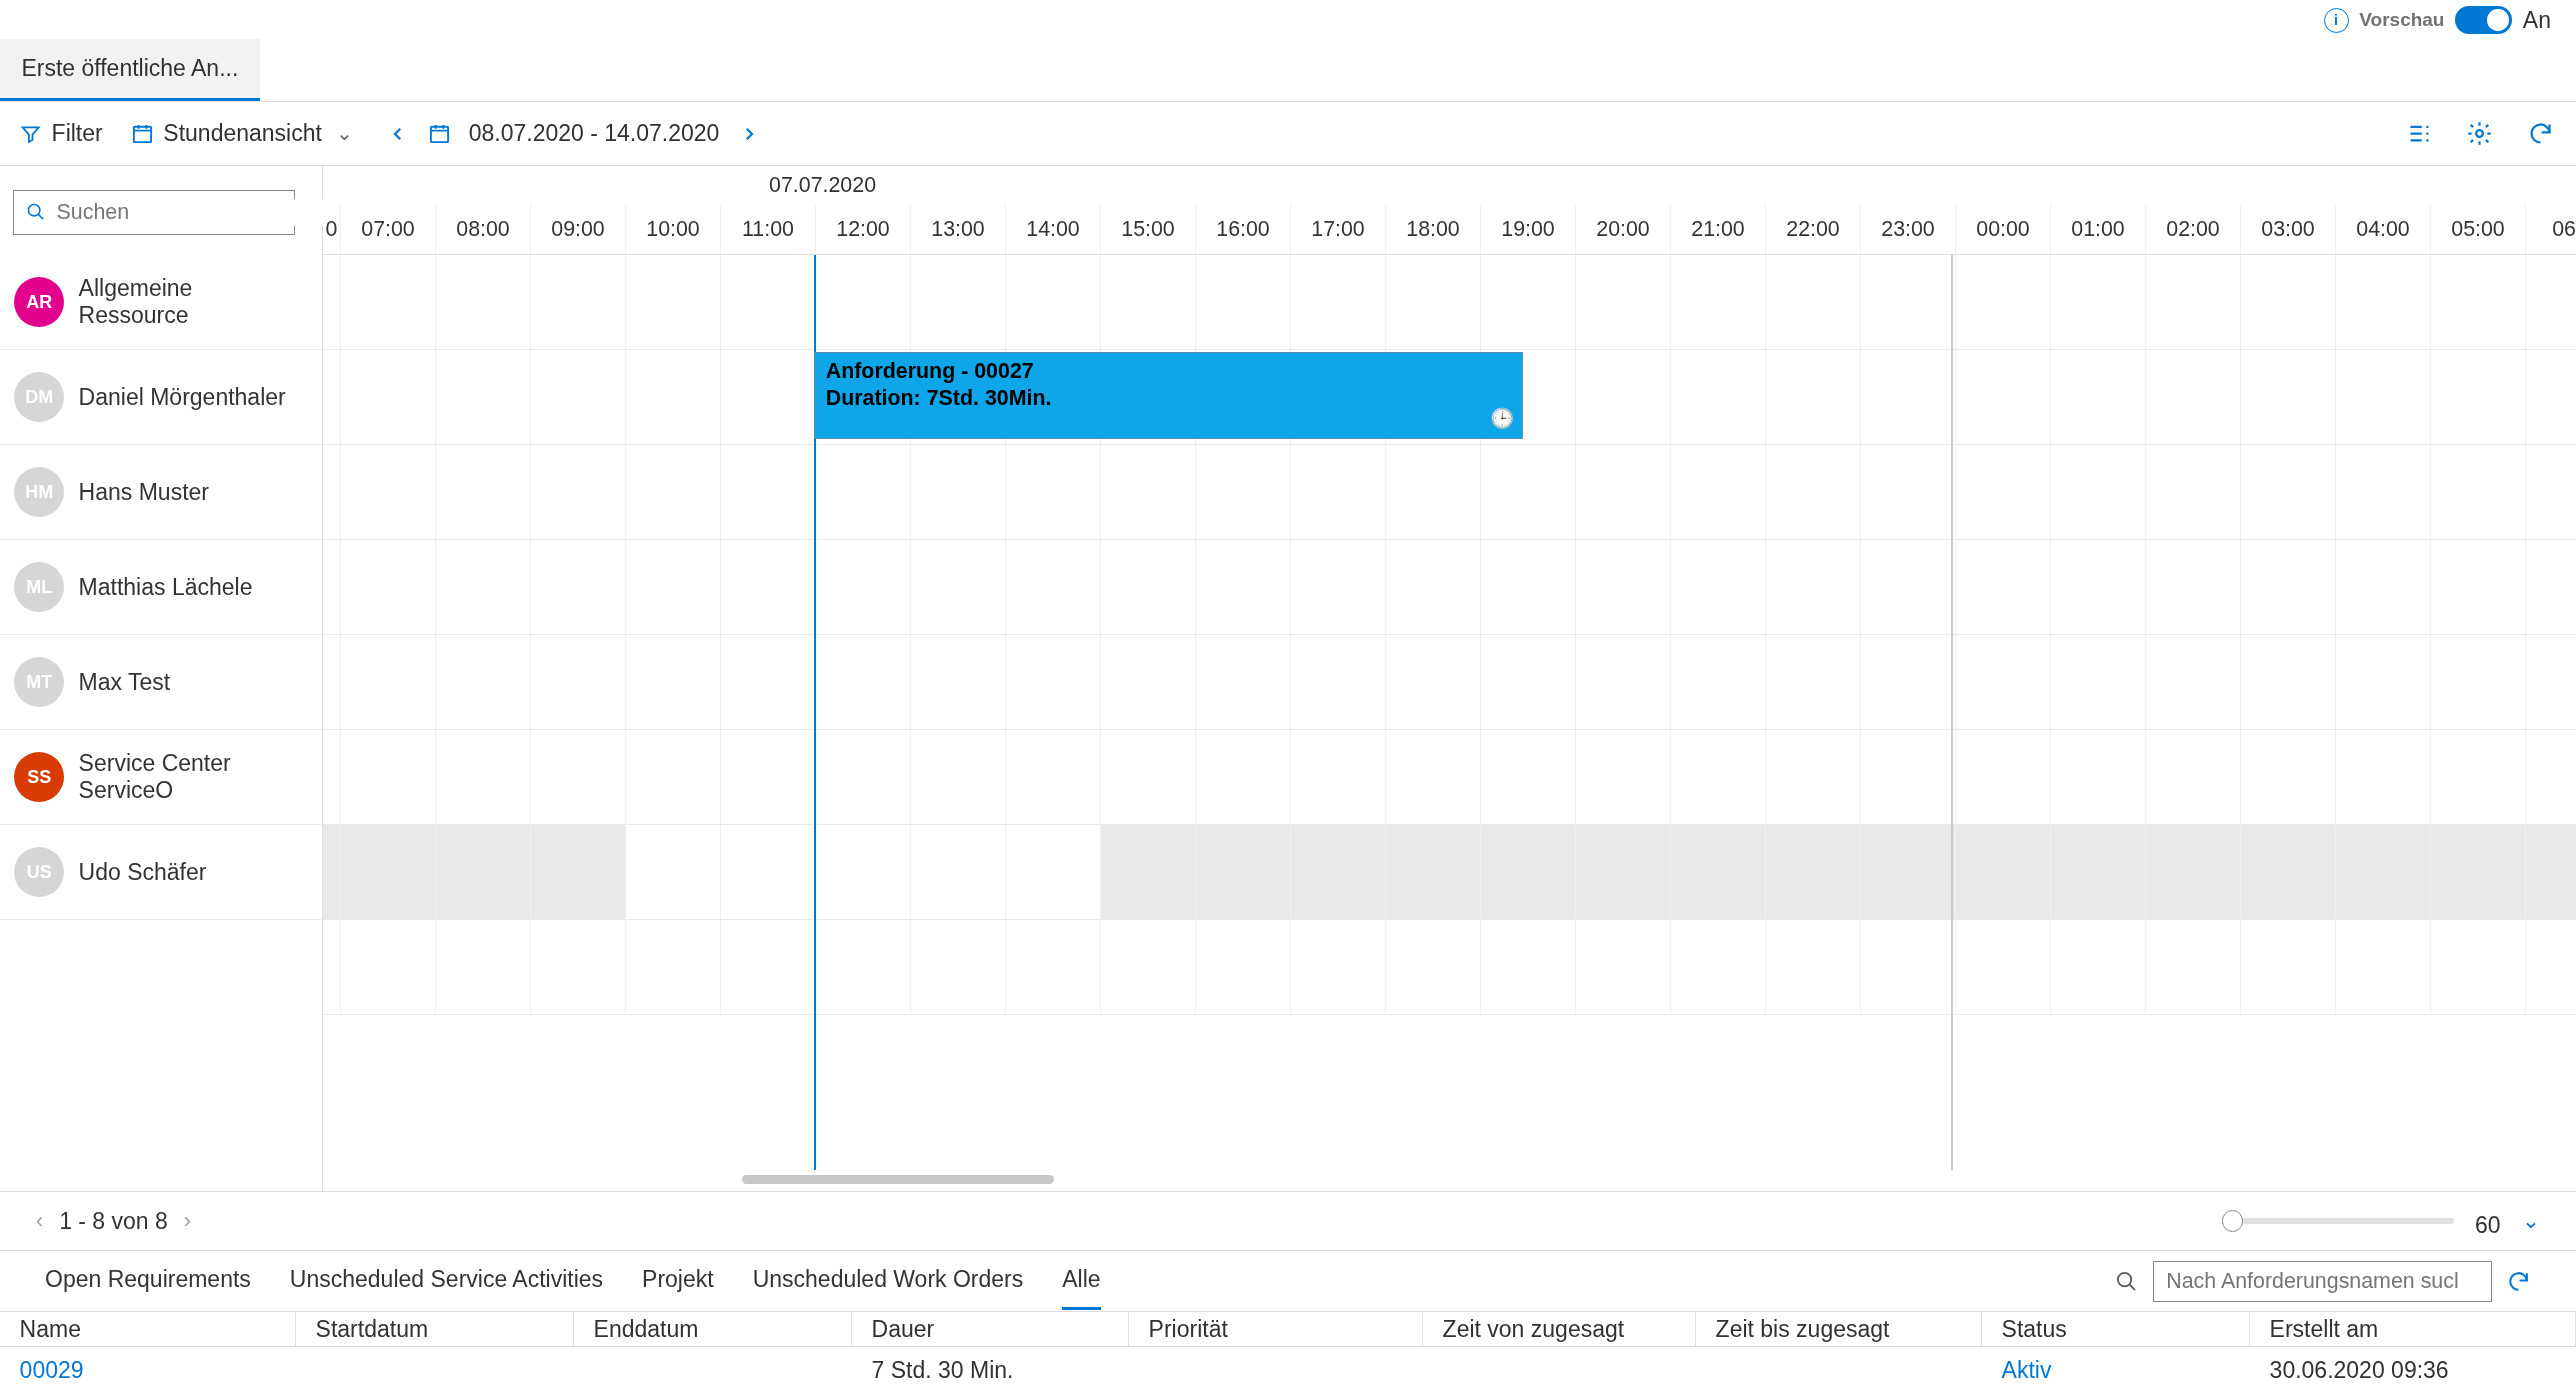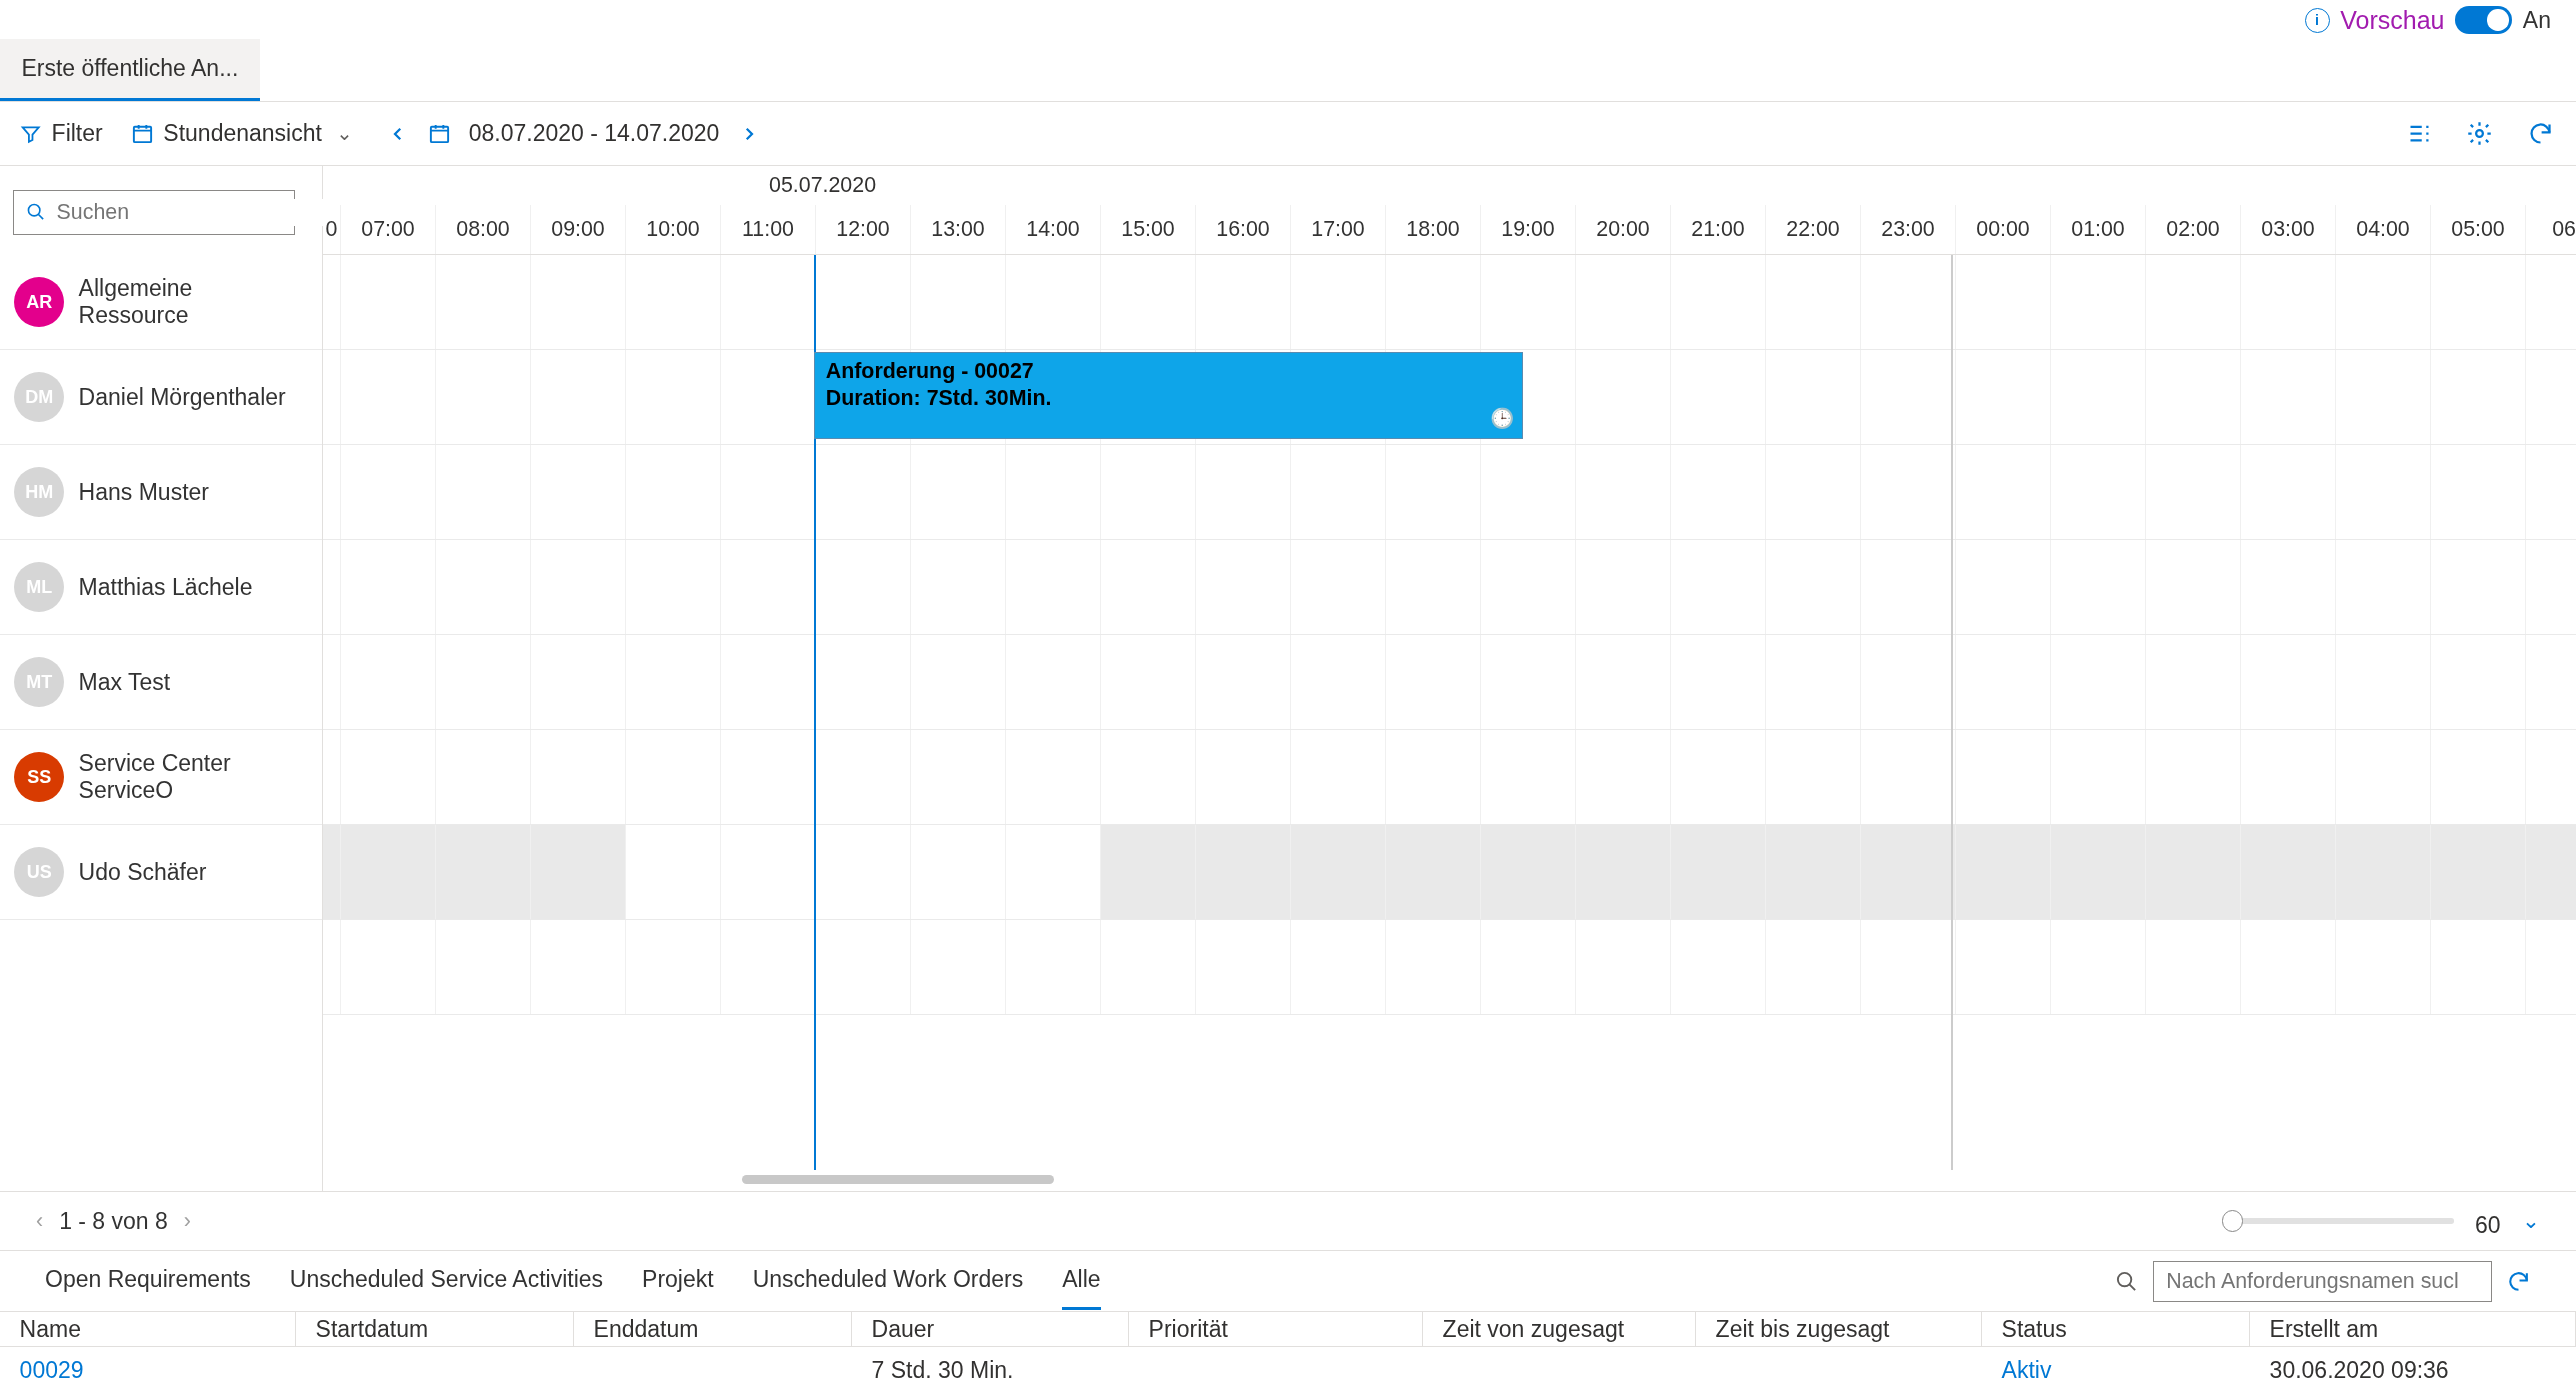--- a/index.html
+++ b/index.html
@@ -2,21 +2,21 @@
 <html><head>
 <meta charset="utf-8">
 <style>
   * { box-sizing: border-box; }
   html, body { margin:0; padding:0; font-family: "Segoe UI", Arial, sans-serif; font-size:12.5px; color:#323130; background:#fff; }
   .app { width:2576px; height:1393px; display:flex; flex-direction:column; position:relative; }
 
   
   .preview-bar { height:41px; display:flex; align-items:center; justify-content:flex-end; padding:0 25px; border-bottom:0.9px solid #fff; gap:10.7px; }
   .info-icon { width:25px; height:25px; border:1.8px solid #0078d4; border-radius:50%; color:#0078d4; display:flex; align-items:center; justify-content:center; font-weight:bold; font-size:14.3px; }
-  .preview-label { color:#a21caf; font-size:25px; font-weight:400; }
+  .preview-label { color:#737373; font-size:19px; font-weight:700; }
   .toggle { width:57px; height:28.6px; background:#0078d4; border-radius:14.3px; position:relative; }
   .toggle::after { content:""; position:absolute; width:21.4px; height:21.4px; background:#fff; border-radius:50%; top:3.6px; right:3.6px; }
   .on-label { font-size:23px; color:#333; }
 
   
   .tabbar { height:61px; border-bottom:0.9px solid #e1dfdd; display:flex; align-items:flex-end; }
   .tab { padding:16px 21.4px; font-size:23px; color:#605e5c; cursor:pointer; }
   .tab.active { border-bottom:3.6px solid #0078d4; background:#f3f2f1; color:#323130; }
 
   
@@ -216,21 +216,21 @@
           </div>
           <div class="res-row">
             <div class="avatar gray">US</div>
             <span>Udo Schäfer</span>
           </div>
         </div>
     </div>
 
     <div class="timeline-col">
       <div class="tl-header">
-        <div class="tl-date-row">05.07.2020</div>
+        <div class="tl-date-row">07.07.2020</div>
         <div class="tl-hours" id="tl-hours">
             <div class="hour-cell">0</div>
             <div class="hour-cell">07:00</div>
             <div class="hour-cell">08:00</div>
             <div class="hour-cell">09:00</div>
             <div class="hour-cell">10:00</div>
             <div class="hour-cell">11:00</div>
             <div class="hour-cell">12:00</div>
             <div class="hour-cell">13:00</div>
             <div class="hour-cell">14:00</div>

